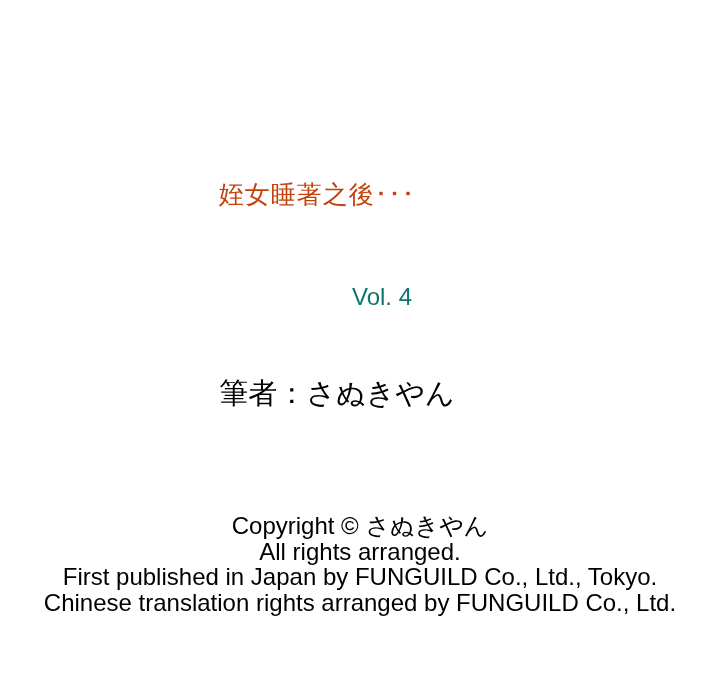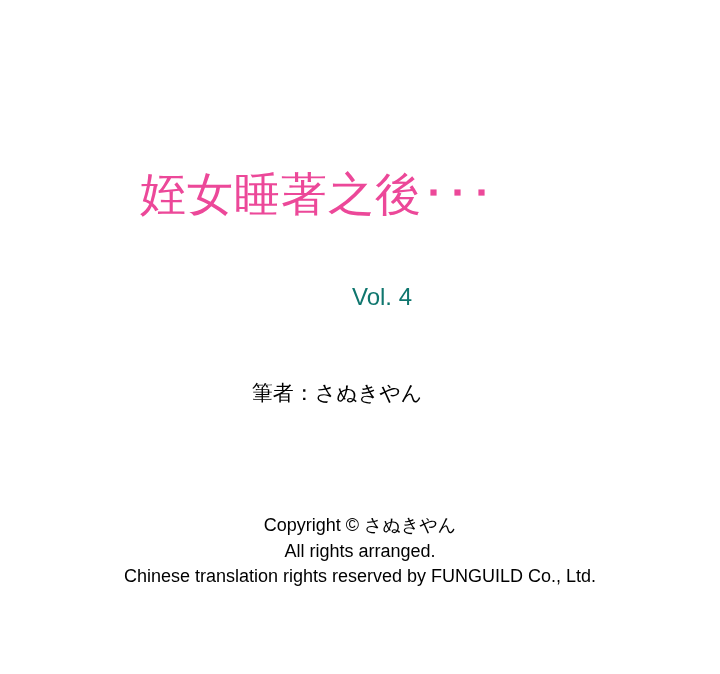--- a/index.html
+++ b/index.html
@@ -18,67 +18,68 @@
     width: 720px;
     height: 674px;
     position: relative;
     text-align: center;
   }
   .title-block {
     position: absolute;
     top: 168px;
     left: 0;
     width: 634px;
-    font-size: 46px;
+    font-size: 25px;
     line-height: 52px;
     font-weight: 500;
     letter-spacing: 1px;
-    color: #ec4899;
+    color: #c2410c;
   }
   .volume {
     position: absolute;
     top: 282px;
     left: 0;
     width: 720px;
     font-size: 24px;
     line-height: 30px;
     color: #0f766e;
     padding-left: 22px;
   }
   .author {
     position: absolute;
     top: 377px;
     left: 0;
     width: 674px;
-    font-size: 21px;
+    font-size: 29px;
     line-height: 32px;
     color: #000000;
   }
   .copyright-block {
     position: absolute;
     top: 513px;
     left: 0;
     width: 720px;
-    font-size: 18px;
+    font-size: 24px;
     line-height: 25.5px;
     color: #000000;
   }
 </style>
 </head>
 <body>
 
 <div class="page">
 
   <div class="title-block">
     <div>姪女睡著之後･･･</div>
   </div>
 
   <div class="volume">Vol. 4</div>
 
   <div class="author">筆者：さぬきやん</div>
 
   <div class="copyright-block">
     <div>Copyright © さぬきやん</div>
     <div>All rights arranged.</div>
-    <div>Chinese translation rights reserved by FUNGUILD Co., Ltd.</div>
+    <div>First published in Japan by FUNGUILD Co., Ltd., Tokyo.</div>
+    <div>Chinese translation rights arranged by FUNGUILD Co., Ltd.</div>
   </div>
 
 </div>
 
 </body></html>

